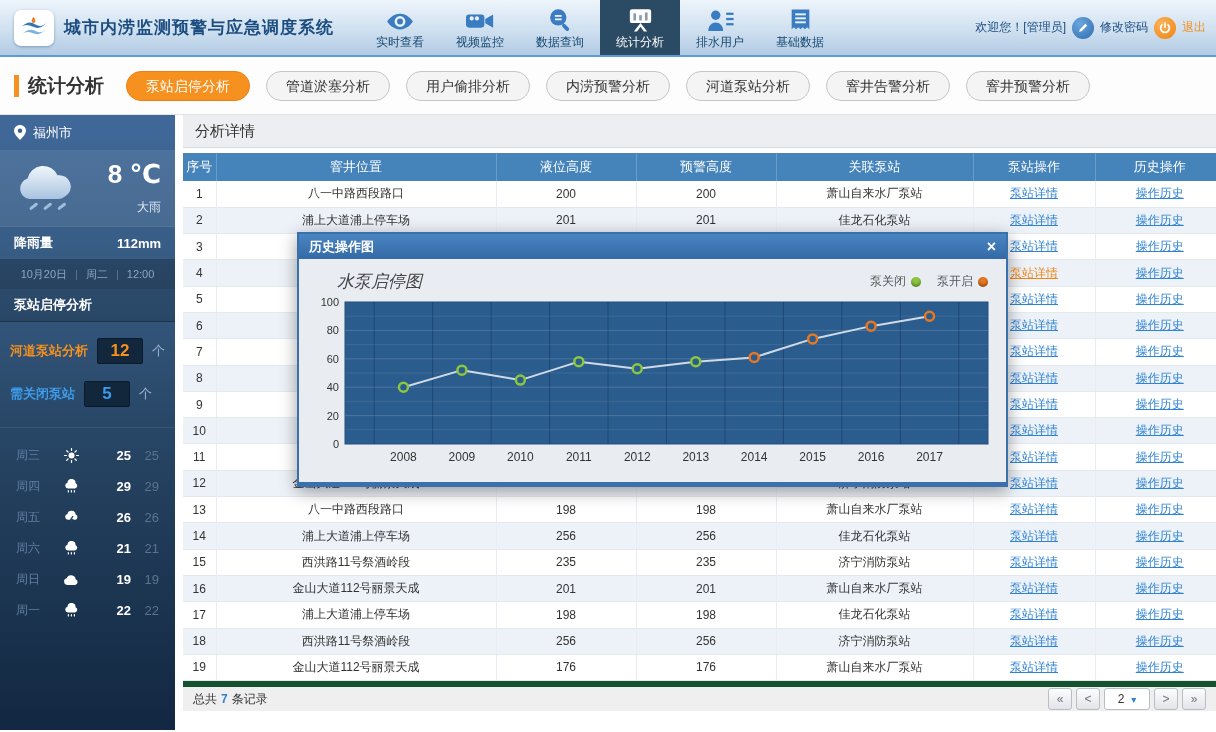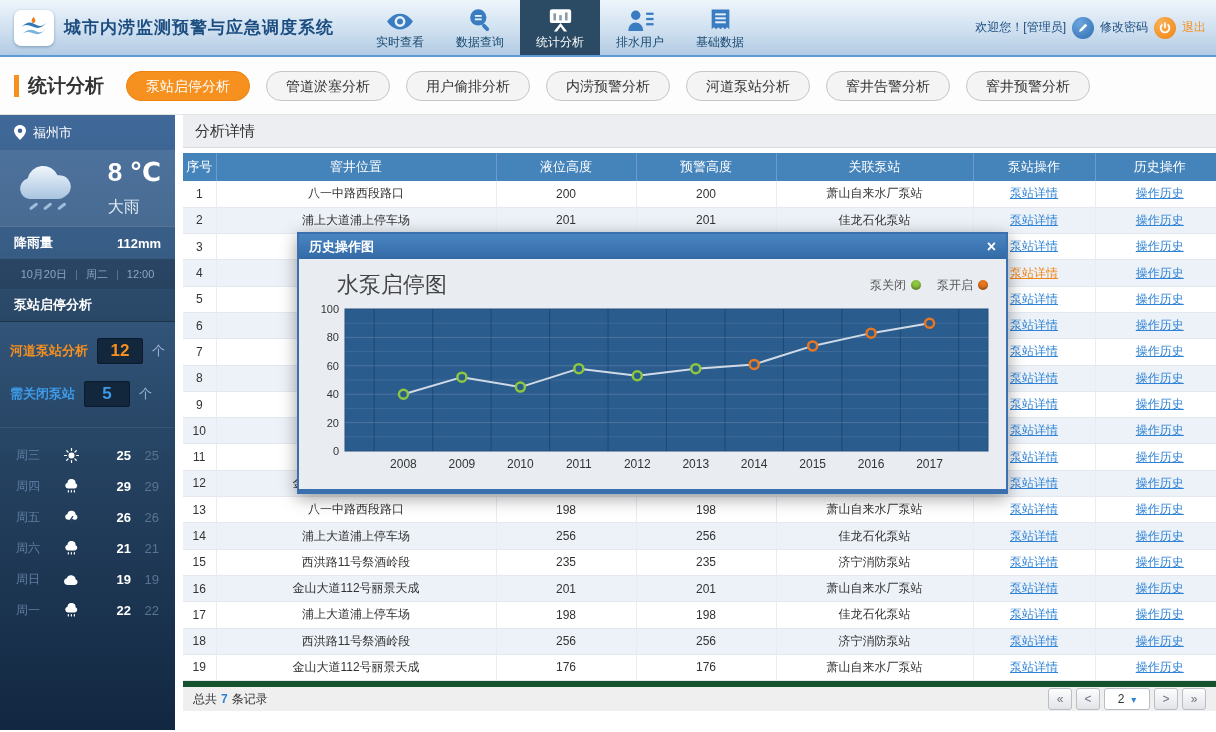--- a/index.html
+++ b/index.html
@@ -42,21 +42,21 @@
   .content { display:flex; height:615px;gap:8px; }
 
   
   .sidebar { width:175px; flex-shrink:0; color:#fff;
              background:linear-gradient(180deg,#40699a 0%,#35597f 28%,#24415f 58%,#122741 100%);
              display:flex; flex-direction:column; }
   .side-city { height:35px; display:flex; align-items:center; gap:7px; padding-left:14px; font-size:13px; }
   .side-weather { height:76px; background:rgba(255,255,255,.08); display:flex; align-items:center;
                   padding:0 14px 0 10px; justify-content:space-between; }
   .temp-big { font-size:26px; font-weight:bold; text-align:right; line-height:26px; }
-  .cond { font-size:16px; color:#dfe9f4; text-align:left; margin-top:12px; }
+  .cond { font-size:12px; color:#dfe9f4; text-align:right; margin-top:12px; }
   .side-rain { height:33px; display:flex; align-items:center; justify-content:space-between;
                padding:0 14px; font-size:13px; font-weight:bold; border-top:1px solid rgba(255,255,255,.14); }
   .side-date { height:30px; background:rgba(0,0,0,.24); color:#8aa6c8; font-size:11px;
                display:flex; align-items:center; justify-content:center; gap:8px; }
   .side-date .sep { color:#5a7896; }
   .side-sec-title { height:33px; background:rgba(0,0,0,.16); display:flex; align-items:center;
                     padding-left:14px; font-size:13px; font-weight:bold;
                     border-bottom:1px solid rgba(0,0,0,.28); }
   .side-stats { padding:16px 10px 20px; display:flex; flex-direction:column; gap:17px;
                 border-bottom:1px solid rgba(255,255,255,.08); }
@@ -100,21 +100,21 @@
   .pg-caret { color:#2f83d6; font-size:10px; }
 
   
   .modal { position:absolute; left:297px; top:232px; width:711px; background:#e9edf2;
            border:2px solid #3a70ad; border-bottom-width:5px; box-shadow:0 4px 16px rgba(0,0,0,.38); }
   .modal-titlebar { height:25px; background:linear-gradient(#4a85c2,#336aa6); color:#fff; display:flex;
                     align-items:center; padding:0 10px; font-size:13px; font-weight:bold; }
   .modal-close { margin-left:auto; cursor:pointer; font-size:16px; font-weight:bold; line-height:16px; }
   .modal-body { padding:4px 10px 8px; }
   .chart-head { display:flex; align-items:center; padding:7px 8px 5px 28px; }
-  .chart-title { font-size:22px; color:#444; }
+  .chart-title { font-size:17px; color:#444;font-style:italic; }
   .legend { margin-left:auto; display:flex; gap:16px; font-size:12px; color:#555; align-items:center; }
   .legend-item { display:flex; align-items:center; }
   .legend-dot { width:10px; height:10px; border-radius:50%; display:inline-block; margin-left:5px;
                 box-shadow:inset 0 -2px 3px rgba(0,0,0,.35); }
 </style>
 </head>
 <body>
 
 <div class="app">
 
@@ -133,20 +133,31 @@
     <div class="nav" id="nav">
         <div class="nav-item">
           <span class="nicon">
             <svg viewBox="0 0 32 24" width="28" height="21">
               <path d="M16 3C8.5 3 3 9 1.3 12 3 15 8.5 21 16 21s13-6 14.7-9C29 9 23.5 3 16 3z" fill="currentColor"></path>
               <circle cx="16" cy="12" r="6.2" fill="#e9f2fa"></circle>
               <circle cx="16" cy="12" r="3.4" fill="currentColor"></circle>
             </svg>
           </span>
           <span>实时查看</span>
+        </div>
+        <div class="nav-item">
+          <span class="nicon">
+            <svg viewBox="0 0 34 24" width="30" height="21">
+              <rect x="1" y="4" width="21" height="15" rx="3.5" fill="currentColor"></rect>
+              <path d="M23 9l9-5v15l-9-5z" fill="currentColor"></path>
+              <circle cx="7.5" cy="8.5" r="2.4" fill="#e9f2fa"></circle>
+              <circle cx="13.5" cy="8.5" r="2.4" fill="#e9f2fa"></circle>
+            </svg>
+          </span>
+          <span>视频监控</span>
         </div>
         <div class="nav-item">
           <span class="nicon">
             <svg viewBox="0 0 28 28" width="24" height="24">
               <circle cx="12" cy="11" r="9.5" fill="currentColor"></circle>
               <rect x="8" y="8.2" width="8" height="2.1" fill="#e9f2fa"></rect>
               <rect x="8" y="12.2" width="8" height="2.1" fill="#e9f2fa"></rect>
               <rect x="18.5" y="17.5" width="10" height="4.4" rx="2.2" transform="rotate(45 18.5 17.5)" fill="currentColor"></rect>
             </svg>
           </span>

